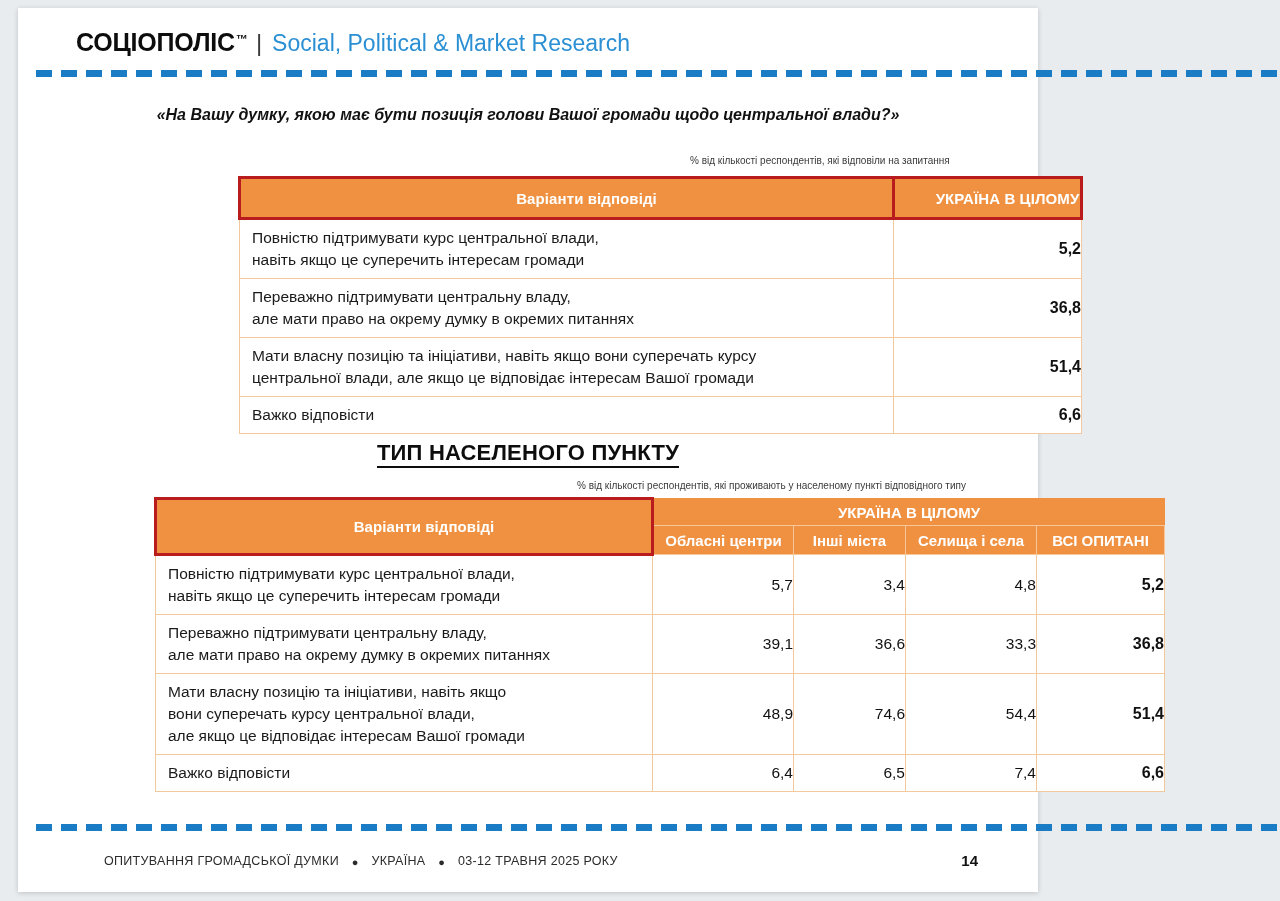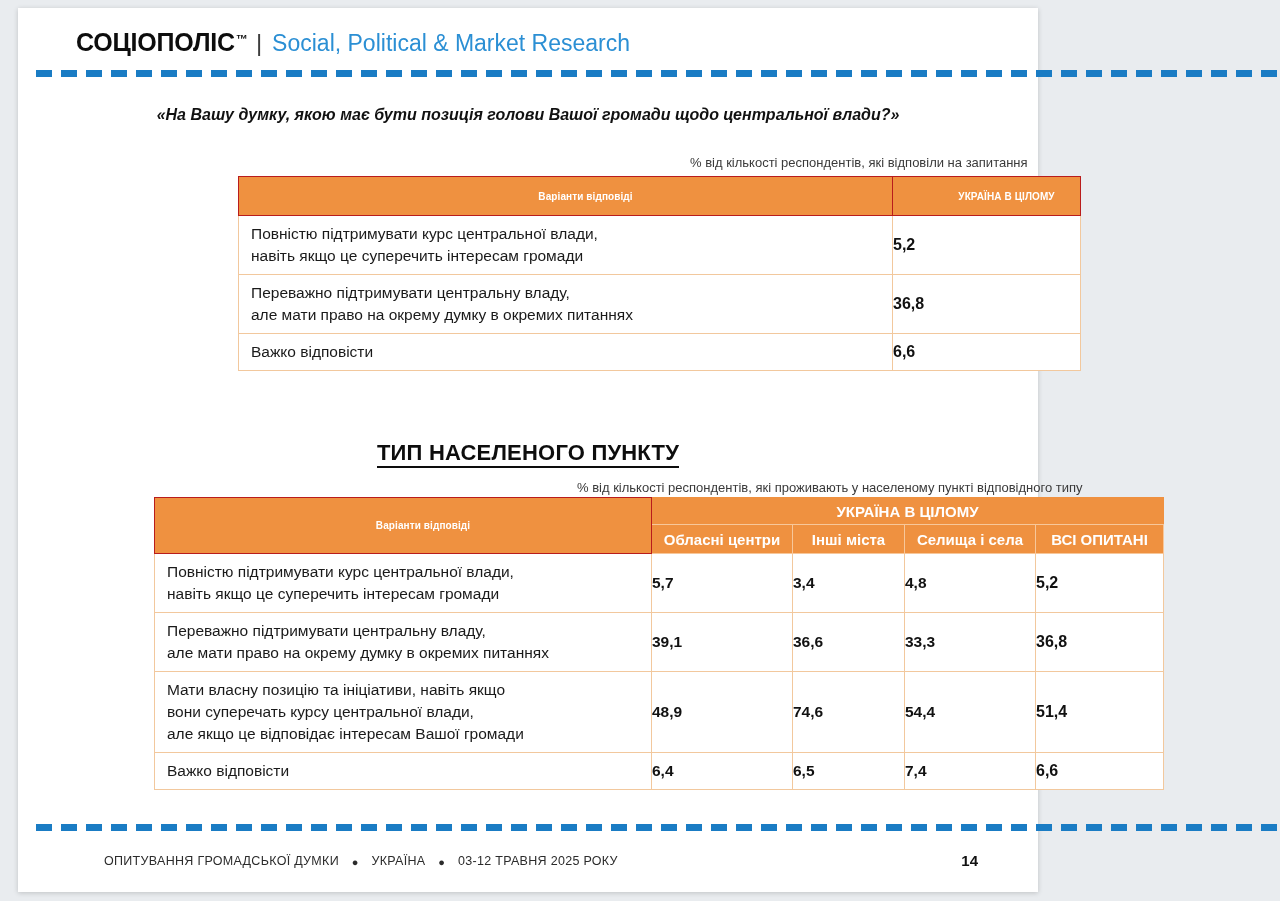--- a/index.html
+++ b/index.html
@@ -86,21 +86,21 @@
     font-size: 16px;
     font-weight: bold;
     font-style: italic;
     color: #111111;
     font-family: "Liberation Sans", sans-serif;
   }
 
   
   .note {
     position: absolute;
-    font-size: 13px;
+    font-size: 10px;
     color: #3a3a3a;
     font-family: "Liberation Sans", sans-serif;
     white-space: nowrap;
   }
   .note.note1 { left: 672px; top: 147px; }
   .note.note2 { left: 559px; top: 472px; }
 
   
   .section-heading {
     position: absolute;
@@ -126,24 +126,24 @@
   }
   #table1 { left: 220px; top: 168px; width: 842px; }
   #table2 { left: 136px; top: 489px; width: 1009px; }
 
   th, td { padding: 0; }
 
   .hd {
     background: #ef9140;
     color: #ffffff;
     font-weight: bold;
-    font-size: 10px;
-    text-align: center;
-    vertical-align: middle;
-    border: 1px solid #b91c1c;
+    font-size: 15px;
+    text-align: center;
+    vertical-align: middle;
+    border: 3px solid #b91c1c;
     height: 38px;
     letter-spacing: 0.1px;
     padding-left: 40px;
   }
   .hd-sub {
     background: #ef9140;
     color: #ffffff;
     font-weight: bold;
     font-size: 15px;
     text-align: center;
@@ -169,26 +169,26 @@
     line-height: 1.42;
     padding: 7px 10px 7px 12px;
     vertical-align: middle;
     background: #ffffff;
   }
   .val {
     border: 1px solid #f2c89d;
     color: #111111;
     font-size: 16px;
     font-weight: bold;
-    text-align: left;
+    text-align: right;
     vertical-align: middle;
     background: #ffffff;
     margin-left: 36px;
   }
-  .val.plain { font-weight: bold; font-size: 15.5px; }
+  .val.plain { font-weight: normal; font-size: 15.5px; }
 
   
   .footer-text {
     position: absolute;
     left: 58px;
     top: 846px;
     font-size: 12.5px;
     color: #2b2b2b;
     letter-spacing: 0.3px;
     white-space: nowrap;
@@ -246,20 +246,27 @@
             <div>навіть якщо це суперечить інтересам громади</div>
           </td>
           <td class="val">5,2</td>
         </tr>
         <tr style="height:54px">
           <td class="lbl">
             <div>Переважно підтримувати центральну владу,</div>
             <div>але мати право на окрему думку в окремих питаннях</div>
           </td>
           <td class="val">36,8</td>
+        </tr>
+        <tr style="height:54px">
+          <td class="lbl">
+            <div>Мати власну позицію та ініціативи, навіть якщо вони суперечать курсу</div>
+            <div>центральної влади, але якщо це відповідає інтересам Вашої громади</div>
+          </td>
+          <td class="val">51,4</td>
         </tr>
         <tr style="height:33px">
           <td class="lbl">
             <div>Важко відповісти</div>
           </td>
           <td class="val">6,6</td>
         </tr>
       </tbody>
     </table>
 

